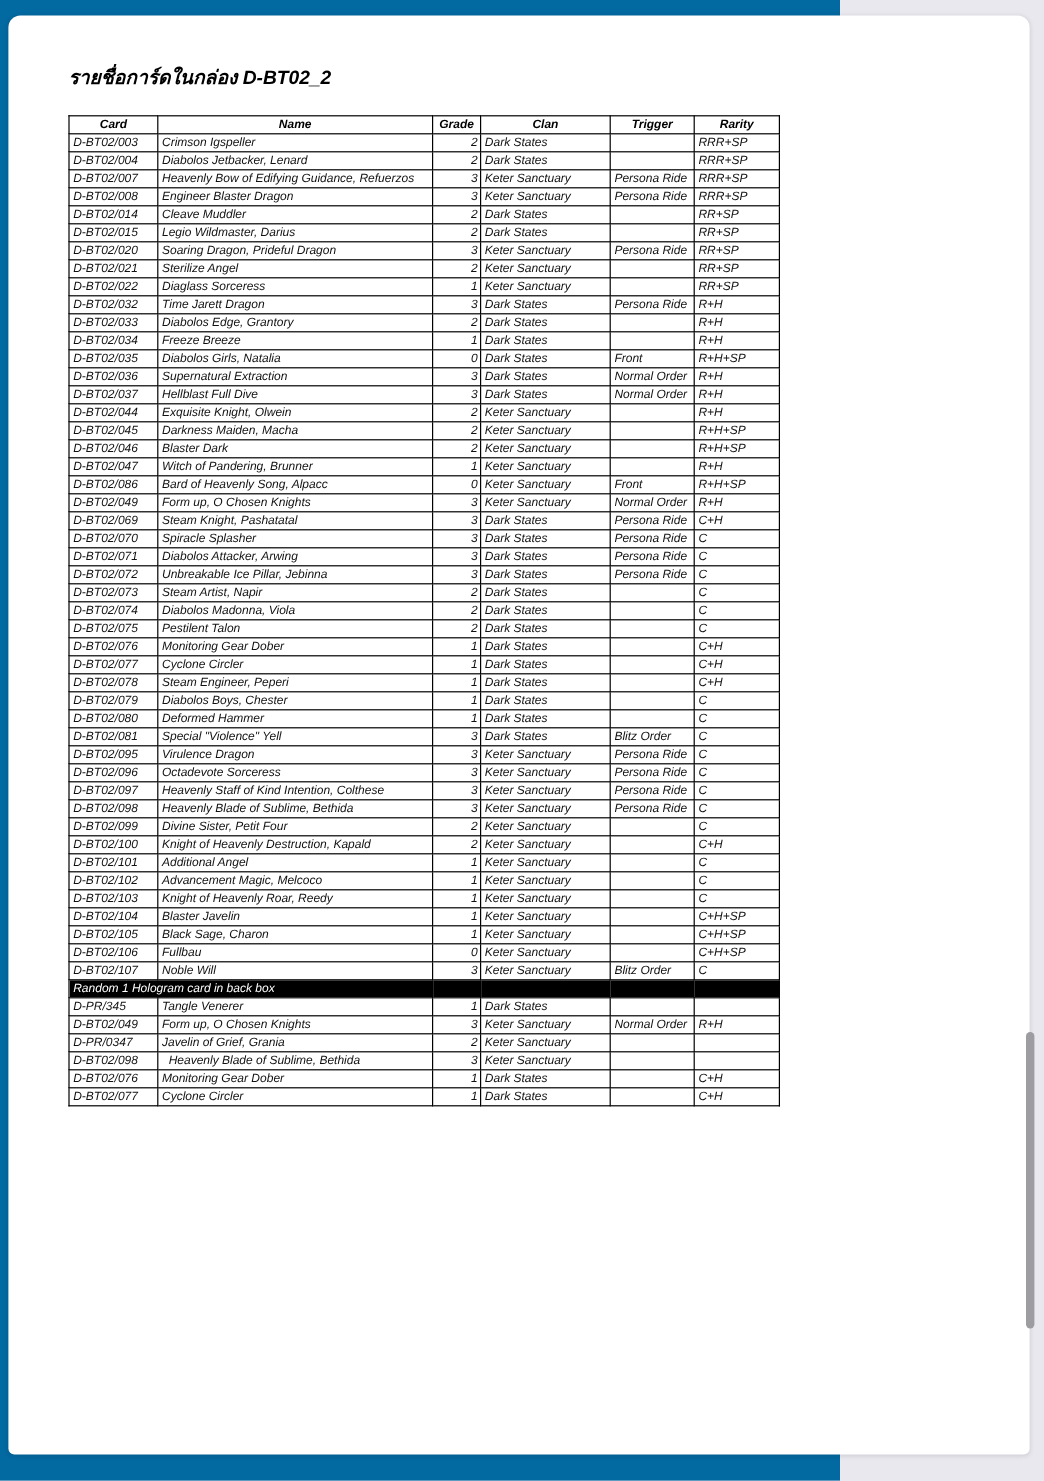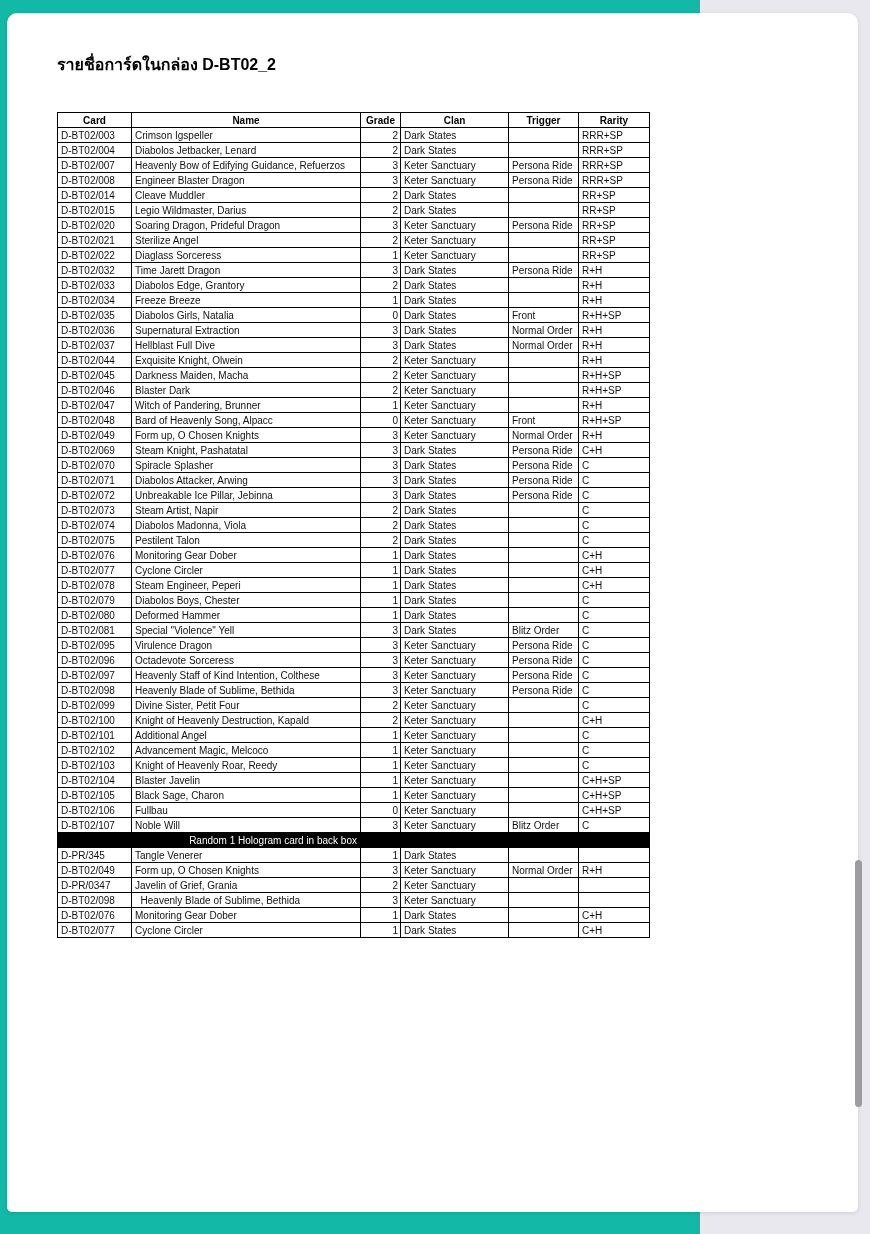--- a/index.html
+++ b/index.html
@@ -8,21 +8,22 @@
     width: 870px;
     height: 1234px;
     background: #e8e8ee;
     font-family: "Liberation Sans", "DejaVu Sans", sans-serif;
     overflow: hidden;
   }
   .viewport {
     position: relative;
     width: 700px;
     height: 1234px;
-    background: #14b8a6;
+    background: #0369a1;
+    font-style: italic;
   }
   .page {
     position: absolute;
     left: 7px;
     top: 13px;
     width: 851px;
     height: 1199px;
     background: #ffffff;
     border-radius: 10px 10px 5px 5px;
     box-shadow: 0 1px 4px rgba(0,0,0,0.12);
@@ -36,21 +37,20 @@
     color: #000000;
     white-space: nowrap;
   }
   table.cardlist {
     position: absolute;
     left: 50px;
     top: 83px;
     width: 592px;
     border-collapse: collapse;
     table-layout: fixed;
-    margin-top: 16px;
   }
   table.cardlist col.c-card    { width: 74px; }
   table.cardlist col.c-name    { width: 229px; }
   table.cardlist col.c-grade   { width: 40px; }
   table.cardlist col.c-clan    { width: 108px; }
   table.cardlist col.c-trigger { width: 70px; }
   table.cardlist col.c-rarity  { width: 71px; }
   table.cardlist th,
   table.cardlist td {
     border: 1px solid #000000;
@@ -67,21 +67,21 @@
   table.cardlist th {
     text-align: center;
     font-weight: bold;
     color: #000000;
   }
   table.cardlist td.col-grade { text-align: right; padding-right: 2px; }
   tr.banner-row td {
     background: #000000;
     color: #ffffff;
     border-color: #000000;
-    text-align: right;
+    text-align: left;
     font-size: 10px;
   }
   .scrollbar-thumb {
     position: absolute;
     left: 855px;
     top: 860px;
     width: 7px;
     height: 247px;
     background: #9d9da1;
     border-radius: 3.5px;
@@ -260,21 +260,21 @@
           </tr>
           <tr>
             <td class="col-card">D-BT02/047</td>
             <td class="col-name">Witch of Pandering, Brunner</td>
             <td class="col-grade">1</td>
             <td class="col-clan">Keter Sanctuary</td>
             <td class="col-trigger"></td>
             <td class="col-rarity">R+H</td>
           </tr>
           <tr>
-            <td class="col-card">D-BT02/048</td>
+            <td class="col-card">D-BT02/086</td>
             <td class="col-name">Bard of Heavenly Song, Alpacc</td>
             <td class="col-grade">0</td>
             <td class="col-clan">Keter Sanctuary</td>
             <td class="col-trigger">Front</td>
             <td class="col-rarity">R+H+SP</td>
           </tr>
           <tr>
             <td class="col-card">D-BT02/049</td>
             <td class="col-name">Form up, O Chosen Knights</td>
             <td class="col-grade">3</td>

